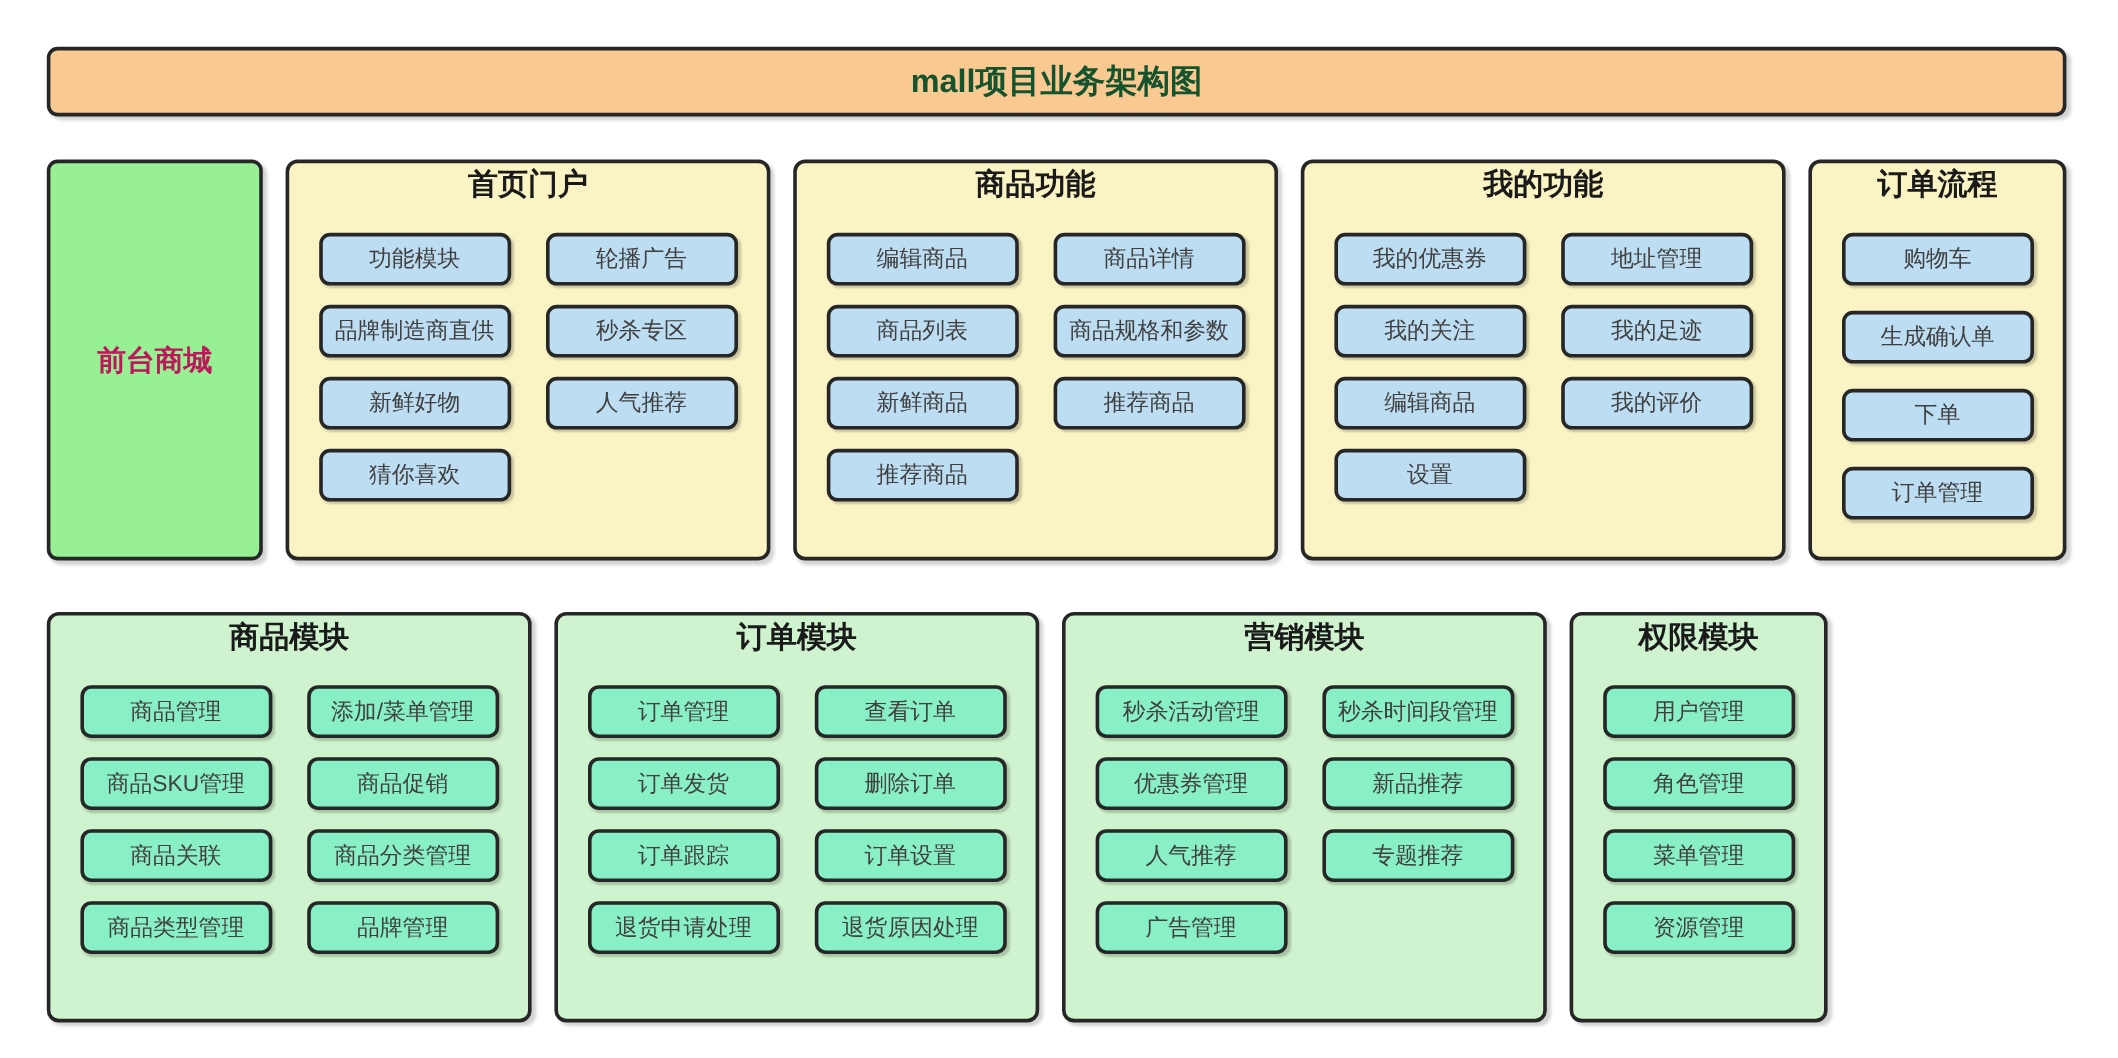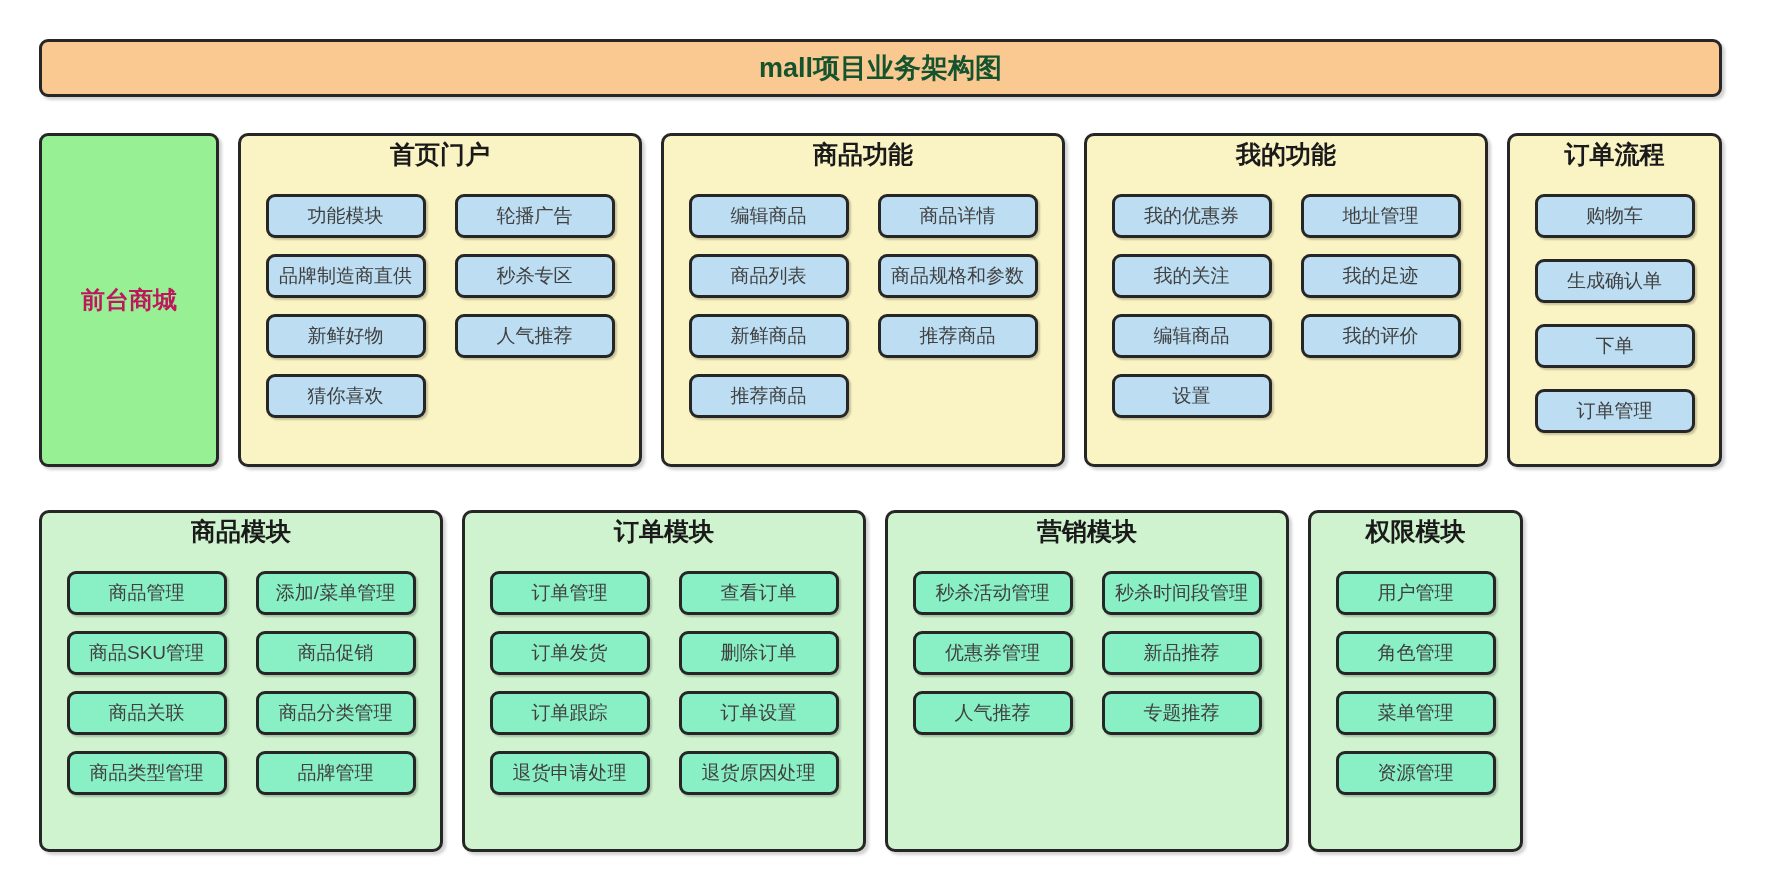--- a/index.html
+++ b/index.html
@@ -148,20 +148,21 @@
         </div>
         <div class="section">
           <div class="section-heading">营销模块</div>
           <div class="grid">
             <div class="btn">秒杀活动管理</div>
             <div class="btn">秒杀时间段管理</div>
             <div class="btn">优惠券管理</div>
             <div class="btn">新品推荐</div>
             <div class="btn">人气推荐</div>
             <div class="btn">专题推荐</div>
+            <div class="btn">广告管理</div>
           </div>
         </div>
         <div class="section single">
           <div class="section-heading">权限模块</div>
           <div class="grid">
             <div class="btn">用户管理</div>
             <div class="btn">角色管理</div>
             <div class="btn">菜单管理</div>
             <div class="btn">资源管理</div>
           </div>

